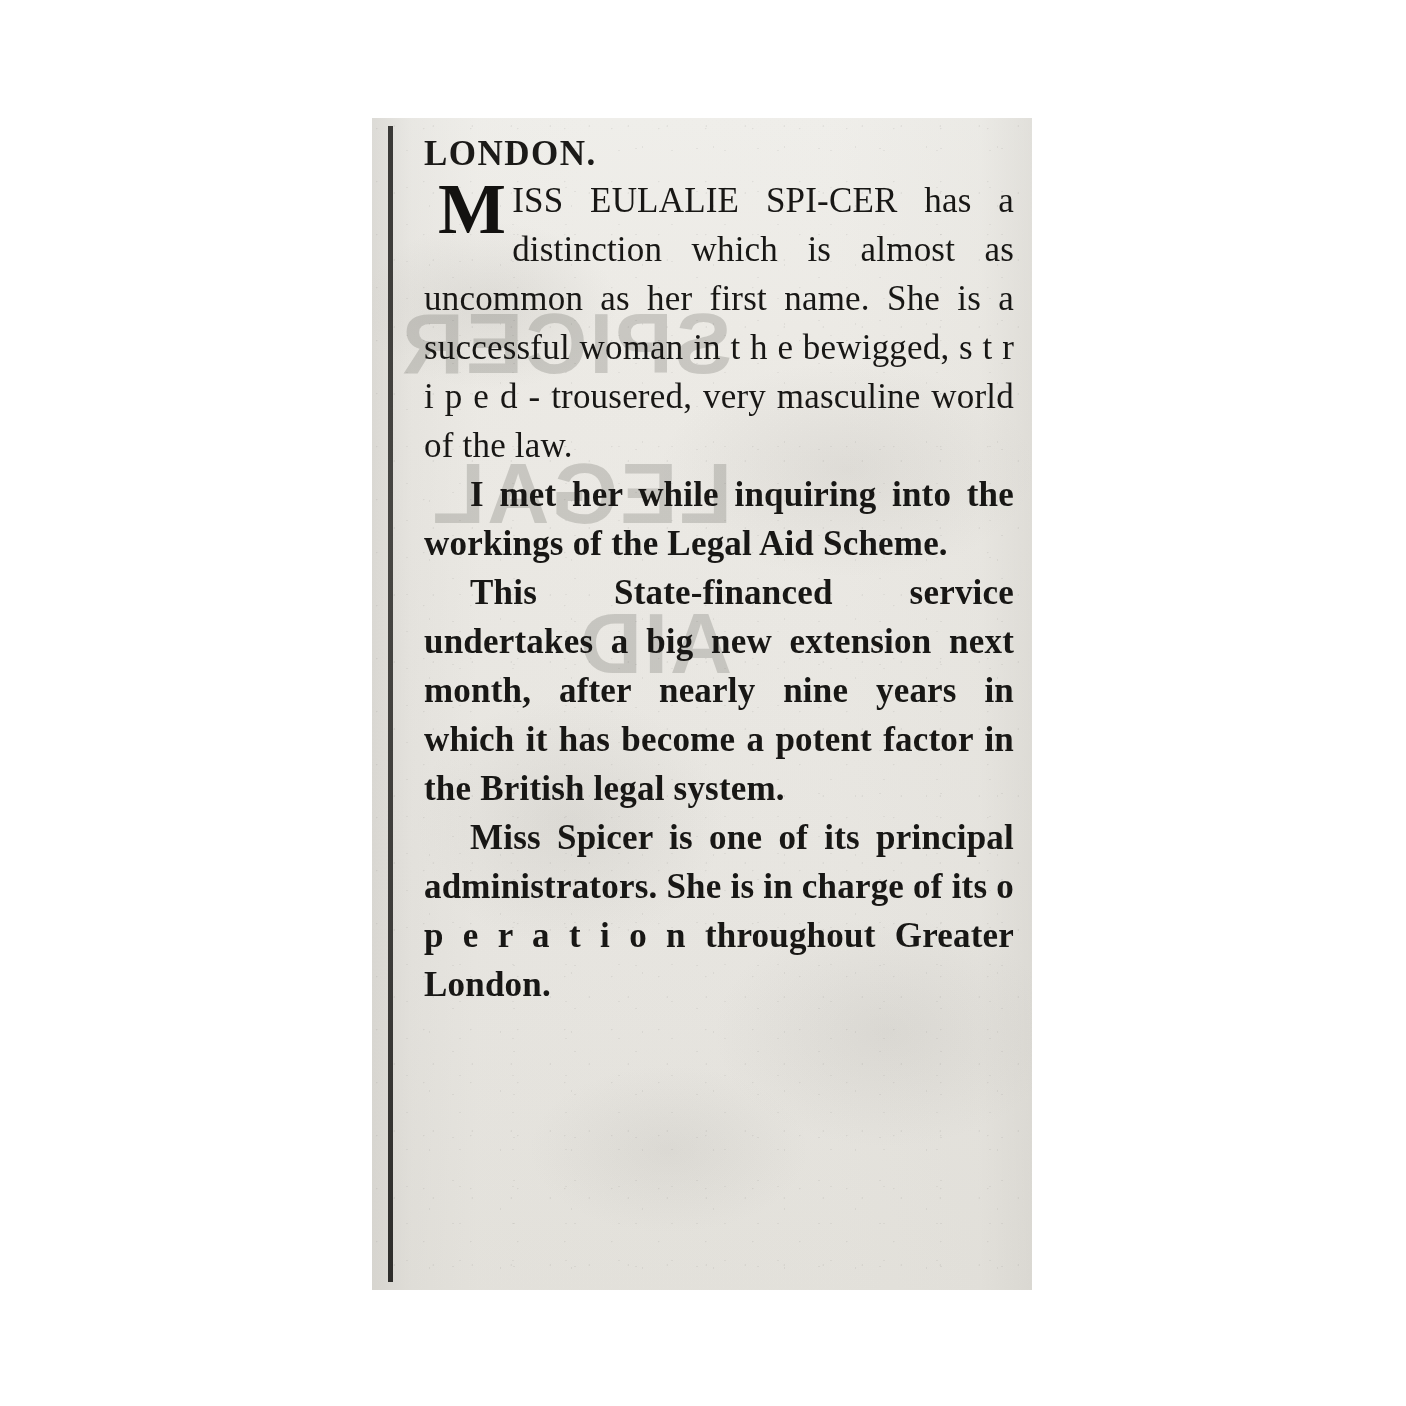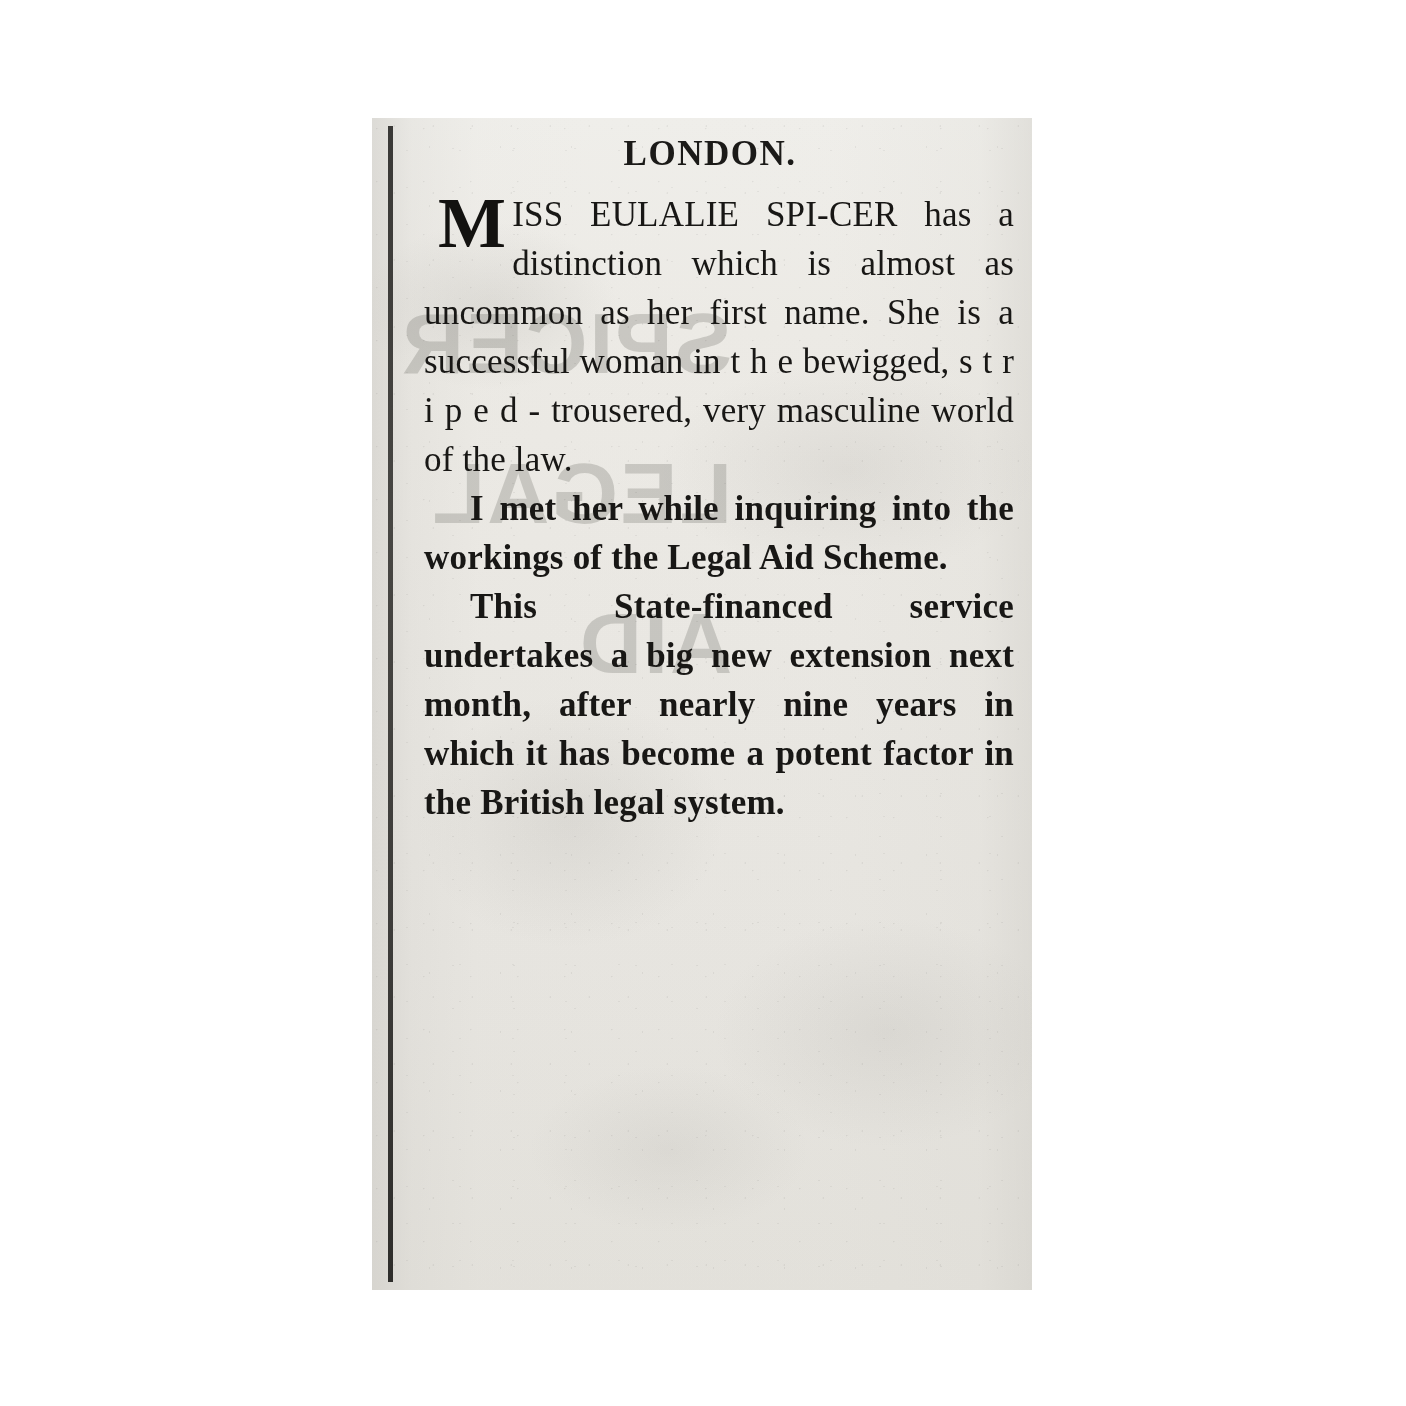--- a/index.html
+++ b/index.html
@@ -74,28 +74,28 @@
     overflow: hidden;
     white-space: pre-line;
   }
   .article {
     position: absolute;
     left: 52px;
     top: 16px;
     width: 590px;
   }
   .dateline {
-    text-align: center;
+    text-align: left;
     padding-right: 18px;
     font-family: "Liberation Serif", serif;
     font-weight: bold;
     font-size: 35px;
     letter-spacing: 1.5px;
     color: #1b1a18;
-    margin-bottom: 16px;
+    margin-bottom: 2px;
   }
   .body p {
     margin: 0;
     font-family: "Liberation Serif", serif;
     font-size: 35px;
     line-height: 49px;
     color: #181715;
     text-align: justify;
     text-justify: inter-word;
     letter-spacing: 0.2px;
@@ -149,20 +149,21 @@
 AID</div>
 
     <div class="article">
 
       <div class="dateline">LONDON.</div>
 
       <div class="body">
         <p class="lead"><span class="dropcap">M</span><span class="lead-rest">ISS EULALIE SPI-CER has a distinction which is almost as uncommon as her first name.  She is a successful woman in  t h e   bewigged, s t r i p e d - trousered, very masculine world of the law.</span></p>
         <p class="indent">I met her while inquiring into  the workings of the Legal Aid Scheme.</p>
         <p class="indent">This State-financed service undertakes a big new extension next month, after nearly nine years in which it has become a potent factor in the British legal system.</p>
+        <p class="indent">Miss Spicer is one of its principal  administrators. She is in charge of its o p e r a t i o n  throughout Greater London.</p>
       </div>
 
     </div>
 
     <div class="speckle"></div>
   </div>
 
 </div>
 
 </body></html>

